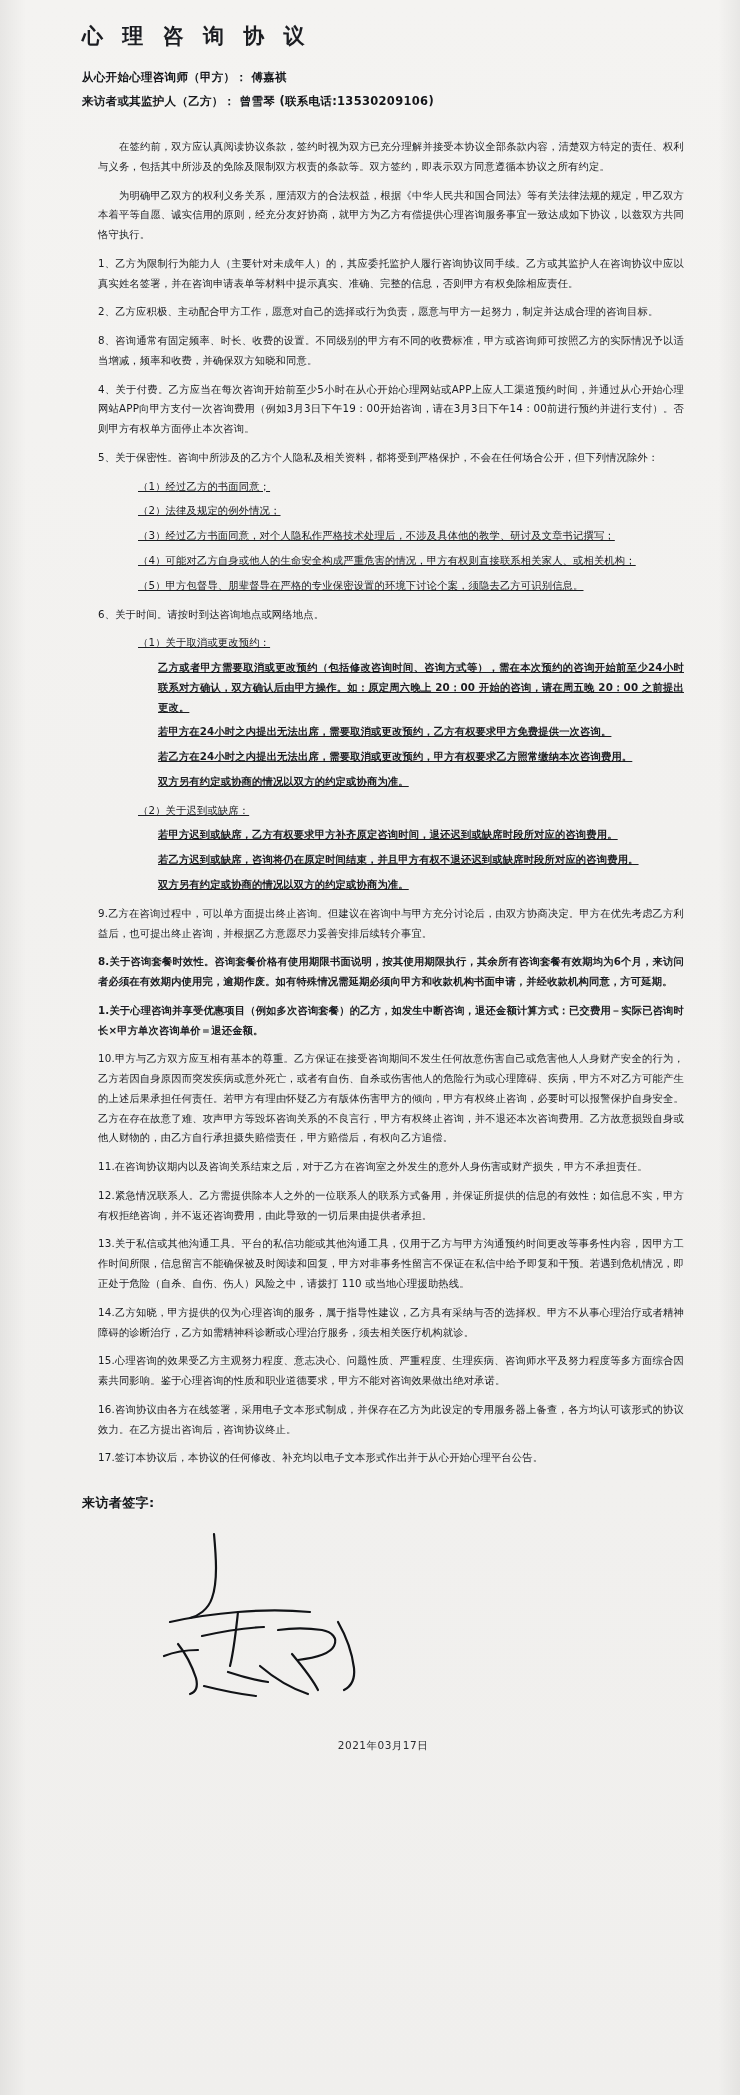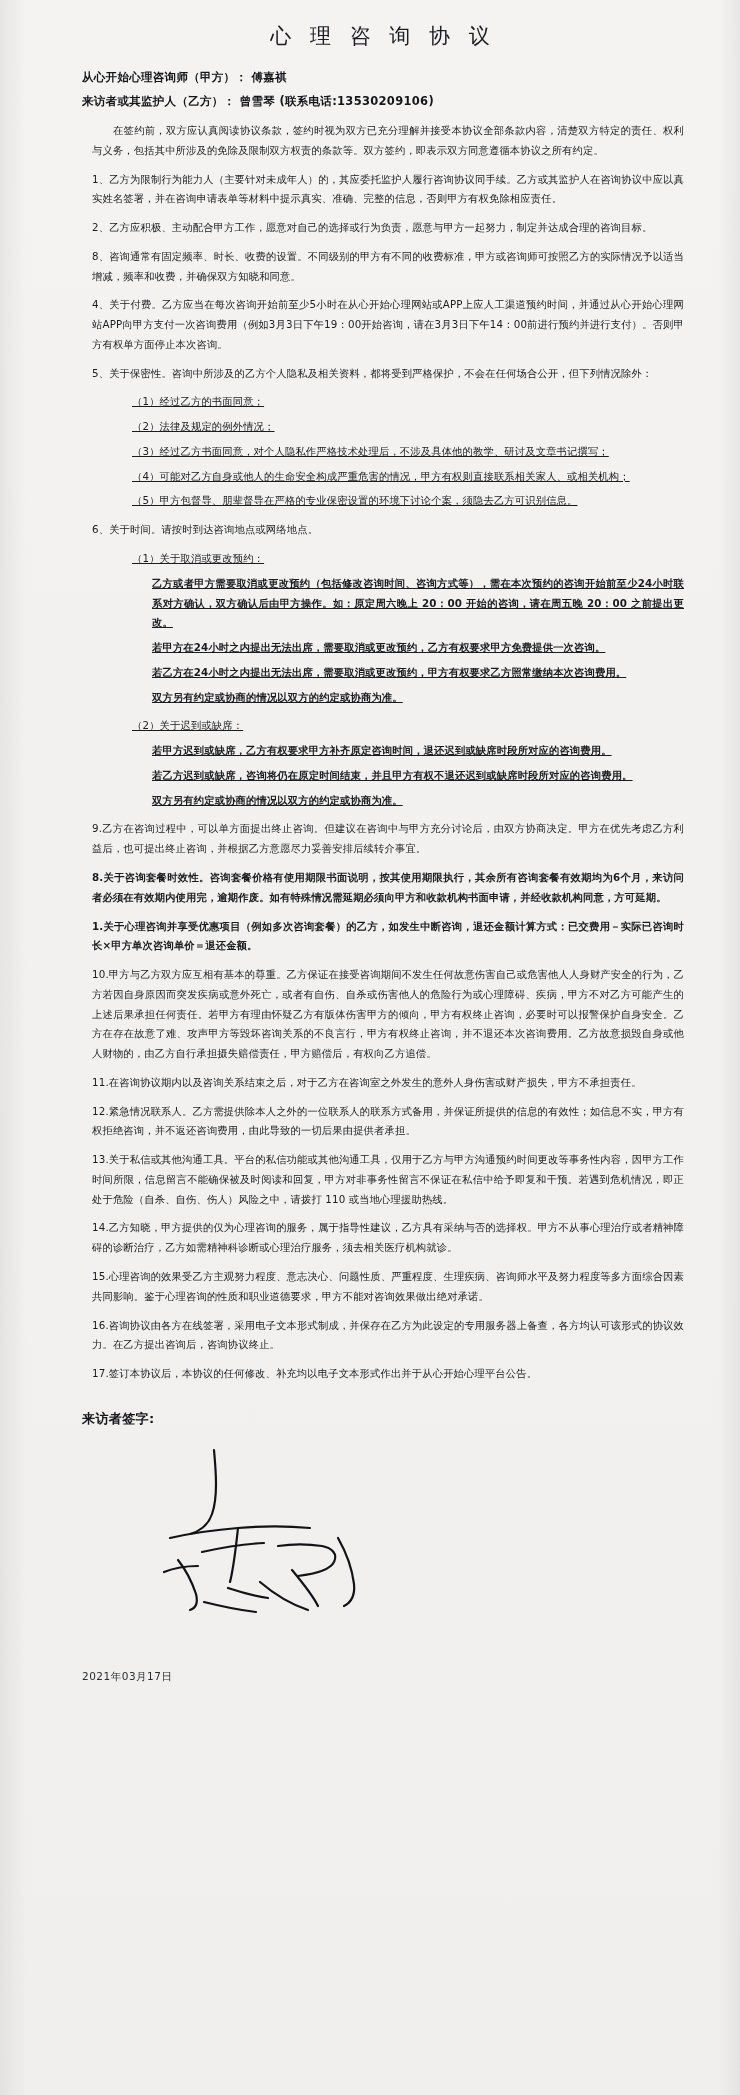--- a/index.html
+++ b/index.html
@@ -16,41 +16,40 @@
   }
   .page {
     width: 740px;
     min-height: 2095px;
     box-sizing: border-box;
     padding: 18px 56px 30px 82px;
     background: linear-gradient(180deg, #f4f3f1 0%, #f2f1ef 40%, #f0efed 100%);
     position: relative;
   }
   .doc-title {
-    text-align: center;
     font-size: 21px;
-    font-weight: normal;
+    font-weight: bold;
     letter-spacing: 6px;
     color: #1b1d22;
     margin: 4px 0 20px 0;
   }
   .party-line {
     font-size: 11.5px;
     font-weight: bold;
     margin: 0 0 9px 0;
     letter-spacing: 0.3px;
     color: #14161a;
   }
   .party-line.second {
-    margin-bottom: 12px;
+    margin-bottom: 28px;
   }
   p.para {
     font-size: 10.3px;
     line-height: 1.92;
-    margin: 0 0 9px 10px;
+    margin: 0 0 9px 16px;
     text-align: justify;
     color: #1a1c20;
     letter-spacing: 0.15px;
   }
   p.para.bold {
     font-weight: bold;
   }
   p.indent2 {
     text-indent: 21px;
   }
@@ -75,23 +74,24 @@
     position: relative;
     height: 210px;
     margin-top: 4px;
   }
   .signature-svg {
     position: absolute;
     left: 60px;
     top: 10px;
   }
   .date-line {
+    text-align: center;
     font-size: 10.5px;
     color: #2a2c30;
-    margin-top: 28px;
+    margin-top: 13px;
     letter-spacing: 0.5px;
   }
   .edge-shade-left {
     position: absolute;
     left: 0; top: 0; bottom: 0;
     width: 26px;
     background: linear-gradient(90deg, rgba(0,0,0,0.055), rgba(0,0,0,0));
     pointer-events: none;
   }
   .edge-shade-right {
@@ -109,20 +109,21 @@
   <div class="edge-shade-left"></div>
   <div class="edge-shade-right"></div>
 
   <h1 class="doc-title">心 理 咨 询 协 议</h1>
 
   <div class="party-line">从心开始心理咨询师（甲方）： 傅嘉祺</div>
   <div class="party-line second">来访者或其监护人（乙方）： 曾雪琴 (联系电话:13530209106)</div>
 
   <div id="body-text">
       <p class="para indent2">在签约前，双方应认真阅读协议条款，签约时视为双方已充分理解并接受本协议全部条款内容，清楚双方特定的责任、权利与义务，包括其中所涉及的免除及限制双方权责的条款等。双方签约，即表示双方同意遵循本协议之所有约定。</p>
+      <p class="para indent2">为明确甲乙双方的权利义务关系，厘清双方的合法权益，根据《中华人民共和国合同法》等有关法律法规的规定，甲乙双方本着平等自愿、诚实信用的原则，经充分友好协商，就甲方为乙方有偿提供心理咨询服务事宜一致达成如下协议，以兹双方共同恪守执行。</p>
       <p class="para">1、乙方为限制行为能力人（主要针对未成年人）的，其应委托监护人履行咨询协议同手续。乙方或其监护人在咨询协议中应以真实姓名签署，并在咨询申请表单等材料中提示真实、准确、完整的信息，否则甲方有权免除相应责任。</p>
       <p class="para">2、乙方应积极、主动配合甲方工作，愿意对自己的选择或行为负责，愿意与甲方一起努力，制定并达成合理的咨询目标。</p>
       <p class="para">8、咨询通常有固定频率、时长、收费的设置。不同级别的甲方有不同的收费标准，甲方或咨询师可按照乙方的实际情况予以适当增减，频率和收费，并确保双方知晓和同意。</p>
       <p class="para">4、关于付费。乙方应当在每次咨询开始前至少5小时在从心开始心理网站或APP上应人工渠道预约时间，并通过从心开始心理网站APP向甲方支付一次咨询费用（例如3月3日下午19：00开始咨询，请在3月3日下午14：00前进行预约并进行支付）。否则甲方有权单方面停止本次咨询。</p>
       <p class="para">5、关于保密性。咨询中所涉及的乙方个人隐私及相关资料，都将受到严格保护，不会在任何场合公开，但下列情况除外：</p>
       <p class="para lvl2 tight">（1）经过乙方的书面同意；</p>
       <p class="para lvl2 tight">（2）法律及规定的例外情况；</p>
       <p class="para lvl2 tight">（3）经过乙方书面同意，对个人隐私作严格技术处理后，不涉及具体他的教学、研讨及文章书记撰写；</p>
       <p class="para lvl2 tight">（4）可能对乙方自身或他人的生命安全构成严重危害的情况，甲方有权则直接联系相关家人、或相关机构；</p>
       <p class="para lvl2">（5）甲方包督导、朋辈督导在严格的专业保密设置的环境下讨论个案，须隐去乙方可识别信息。</p>

